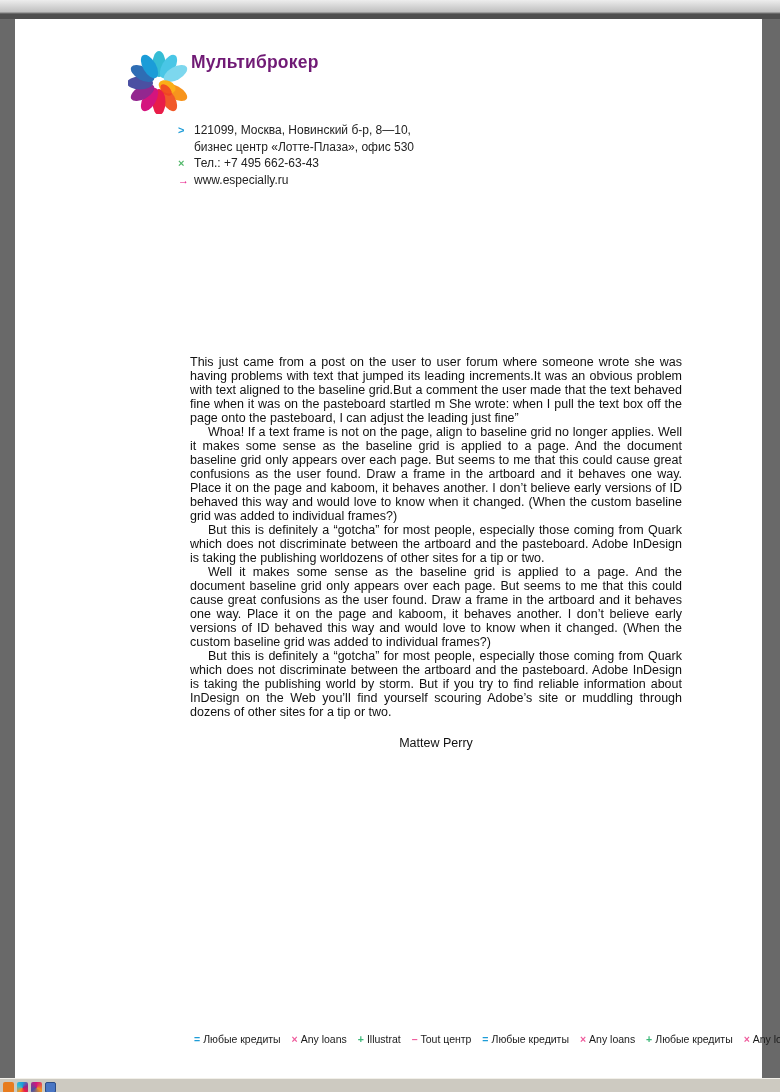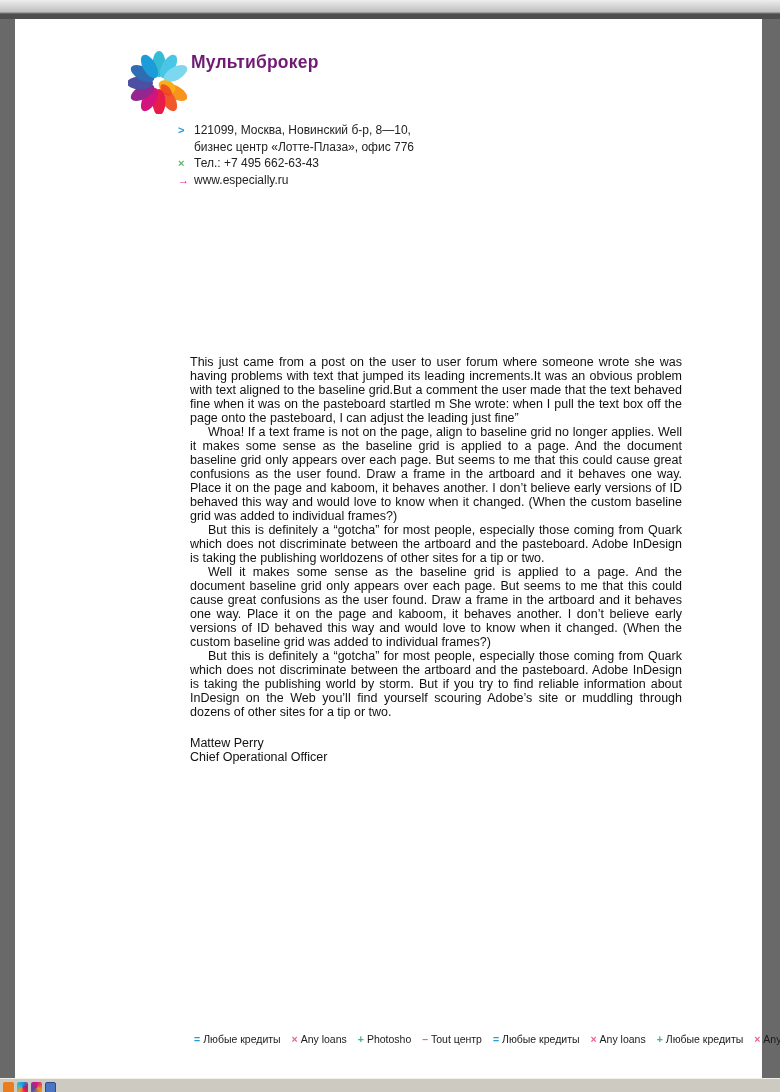--- a/index.html
+++ b/index.html
@@ -33,21 +33,21 @@
   .contact { position:absolute; left:163px; top:103px; font-size:12px; line-height:16.5px; color:#222; }
   .contact-row { display:flex; }
   .contact .marker { width:16px; flex:0 0 16px; font-weight:bold; font-size:11px; }
   .letter {
     position:absolute; left:175px; top:336px; width:492px;
     font-size:12.5px; line-height:14px; color:#111;
     text-align:justify;
   }
   .letter p { margin:0; hyphens:auto; -webkit-hyphens:auto; }
   .letter p.ind { text-indent:18px; }
-  .signature { margin-top:17px; text-align:left; }
+  .signature { margin-top:17px; text-align:center; }
   .footer {
     position:absolute; left:175px; top:1014px; width:492px;
     font-size:10.5px; line-height:13px; text-align:center; white-space:nowrap; color:#1a1a1a;
   }
   .f-item { margin:0 4px; white-space:nowrap; }
   .f-sym { margin-right:3px; font-weight:bold; }
   
   .taskbar {
     position:absolute; left:0; right:0; bottom:0; height:14px;
     background:#cdcac1; border-top:1px solid #f2f0e9;
@@ -136,48 +136,47 @@
 
   <div class="company-name">Мультиброкер</div>
 
   <div class="contact">
     <div class="contact-row">
       <span class="marker" style="color: rgb(30, 156, 215);">&gt;</span>
       <span>121099, Москва, Новинский б-р, 8—10,</span>
     </div>
     <div class="contact-row">
       <span class="marker"></span>
-      <span>бизнес центр «Лотте-Плаза», офис 776</span>
+      <span>бизнес центр «Лотте-Плаза», офис 530</span>
     </div>
     <div class="contact-row">
       <span class="marker" style="color: rgb(82, 184, 106);">×</span>
       <span>Тел.: +7 495 662-63-43</span>
     </div>
     <div class="contact-row">
       <span class="marker" style="color: rgb(229, 9, 127);">→</span>
       <span>www.especially.ru</span>
     </div>
   </div>
 
   <div class="letter" lang="en">
     <p>This just came from a post on the user to user forum where someone wrote she was having problems with text that jumped its leading increments.It was an obvious problem with text aligned to the baseline grid.But a comment the user made that the text behaved fine when it was on the pasteboard startled m She wrote: when I pull the text box off the page onto the pasteboard, I can adjust the leading just fine”</p>
     <p class="ind">Whoa! If a text frame is not on the page, align to baseline grid no longer applies. Well it makes some sense as the baseline grid is applied to a page. And the document baseline grid only appears over each page. But seems to me that this could cause great confusions as the user found. Draw a frame in the artboard and it behaves one way. Place it on the page and kaboom, it behaves another. I don’t believe early versions of ID behaved this way and would love to know when it changed. (When the custom baseline grid was added to individual frames?)</p>
     <p class="ind">But this is definitely a “gotcha” for most people, especially those coming from Quark which does not discriminate between the artboard and the pasteboard. Adobe InDesign is taking the publishing worldozens of other sites for a tip or two.</p>
     <p class="ind">Well it makes some sense as the baseline grid is applied to a page. And the document baseline grid only appears over each page. But seems to me that this could cause great confusions as the user found. Draw a frame in the artboard and it behaves one way. Place it on the page and kaboom, it behaves another. I don’t believe early versions of ID behaved this way and would love to know when it changed. (When the custom baseline grid was added to individual frames?)</p>
     <p class="ind">But this is definitely a “gotcha” for most people, especially those coming from Quark which does not discriminate between the artboard and the pasteboard. Adobe InDesign is taking the publishing world by storm. But if you try to find reliable information about InDesign on the Web you’ll find yourself scouring Adobe’s site or muddling through dozens of other sites for a tip or two.</p>
     <div class="signature">
       <div>Mattew Perry</div>
-      <div>Chief Operational Officer</div>
     </div>
   </div>
 
   <div class="footer">
     <span class="f-item"><span class="f-sym" style="color: rgb(30, 156, 215);">=</span><span>Любые кредиты</span></span>
     <span class="f-item"><span class="f-sym" style="color: rgb(239, 91, 156);">×</span><span>Any loans</span></span>
-    <span class="f-item"><span class="f-sym" style="color: rgb(60, 184, 120);">+</span><span>Photosho</span></span>
+    <span class="f-item"><span class="f-sym" style="color: rgb(60, 184, 120);">+</span><span>Illustrat</span></span>
     <span class="f-item"><span class="f-sym" style="color: rgb(239, 91, 156);">–</span><span>Tout центр</span></span>
     <span class="f-item"><span class="f-sym" style="color: rgb(30, 156, 215);">=</span><span>Любые кредиты</span></span>
     <span class="f-item"><span class="f-sym" style="color: rgb(239, 91, 156);">×</span><span>Any loans</span></span>
     <span class="f-item"><span class="f-sym" style="color: rgb(60, 184, 120);">+</span><span>Любые кредиты</span></span>
     <span class="f-item"><span class="f-sym" style="color: rgb(239, 91, 156);">×</span><span>Any loans</span></span>
     
   </div>
 
 </div>
 

